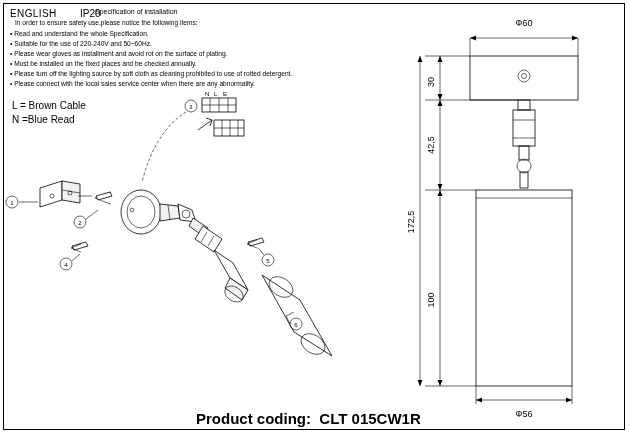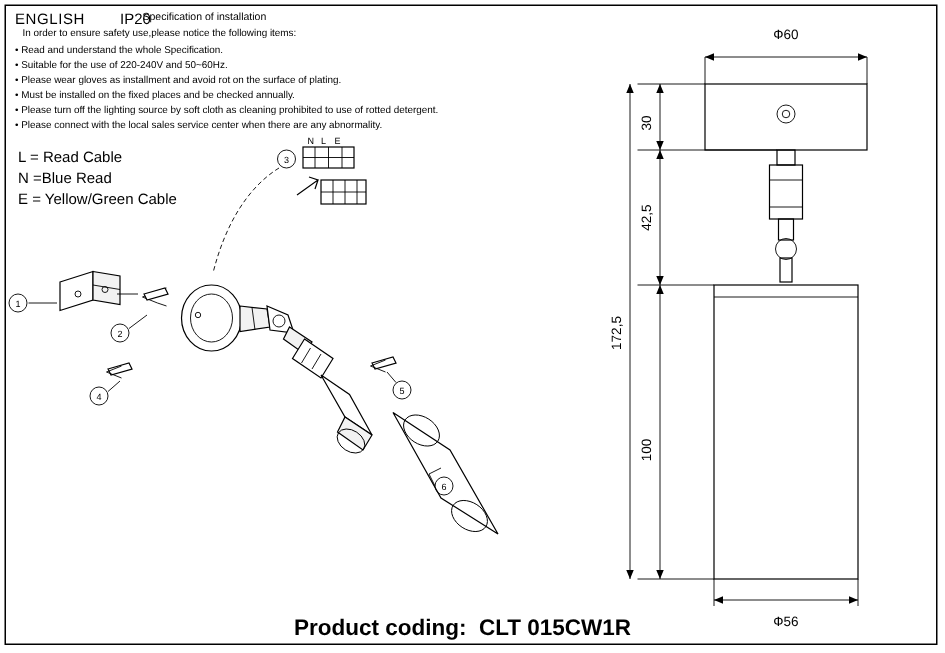--- a/index.html
+++ b/index.html
@@ -46,23 +46,22 @@
   <div class="t spec-title">Specification of installation</div>
   <div class="t spec-sub">In order to ensure safety use,please notice the following items:</div>
 
   <div class="t bullet" style="top:30px">• Read and understand the whole Specification.</div>
   <div class="t bullet" style="top:40px">• Suitable for the use of 220-240V and 50~60Hz.</div>
   <div class="t bullet" style="top:50px">• Please wear gloves as installment and avoid rot on the surface of plating.</div>
   <div class="t bullet" style="top:60px">• Must be installed on the fixed places and be checked annually.</div>
   <div class="t bullet" style="top:70px">• Please turn off the lighting source by soft cloth as cleaning prohibited to use of rotted detergent.</div>
   <div class="t bullet" style="top:80px">• Please connect with the local sales service center when there are any abnormality.</div>
 
-  <div class="t cable" style="top:100px">L = Read Cable</div>
+  <div class="t cable" style="top:100px">L = Brown Cable</div>
   <div class="t cable" style="top:114px">N =Blue Read</div>
-  <div class="t cable" style="top:128px">E = Yellow/Green Cable</div>
 
   <div class="t prodcode">Product coding:  CLT 015CW1R</div>
 
   <svg width="630" height="435">
 
     <g>
       <circle cx="191" cy="106" r="6" class="ln-thin" fill="#fff"></circle>
       <text x="191" y="108.5" text-anchor="middle" class="num">3</text>
 
       <rect x="202" y="98" width="34" height="14" class="fillw"></rect>

